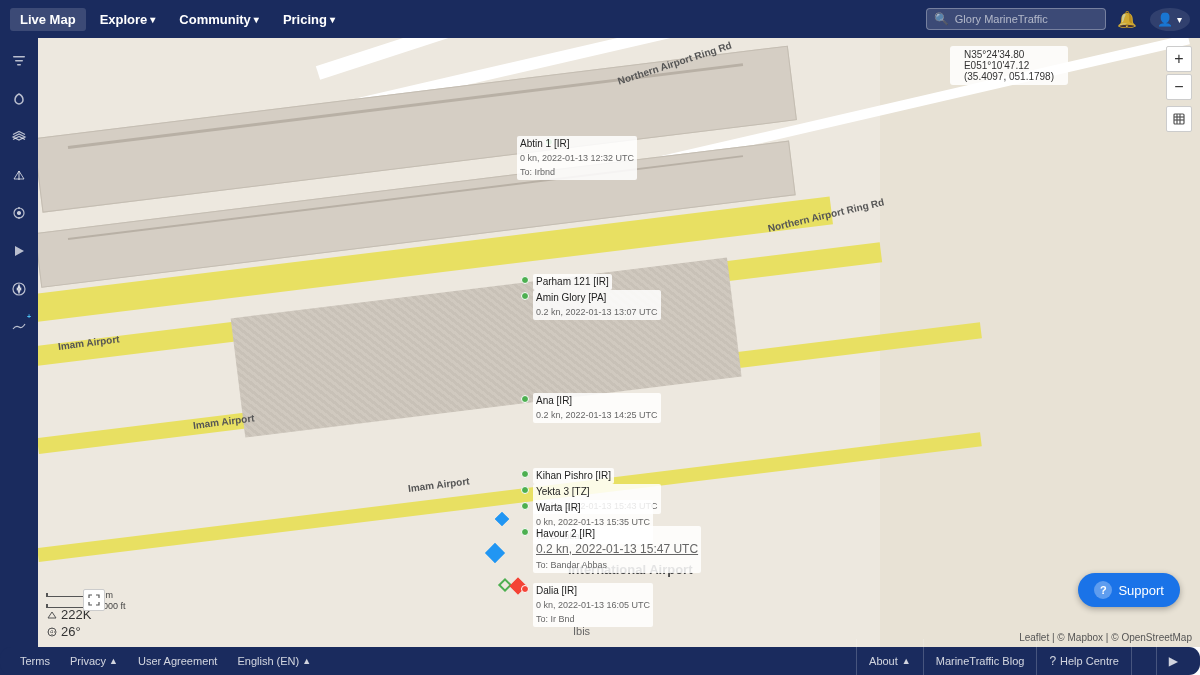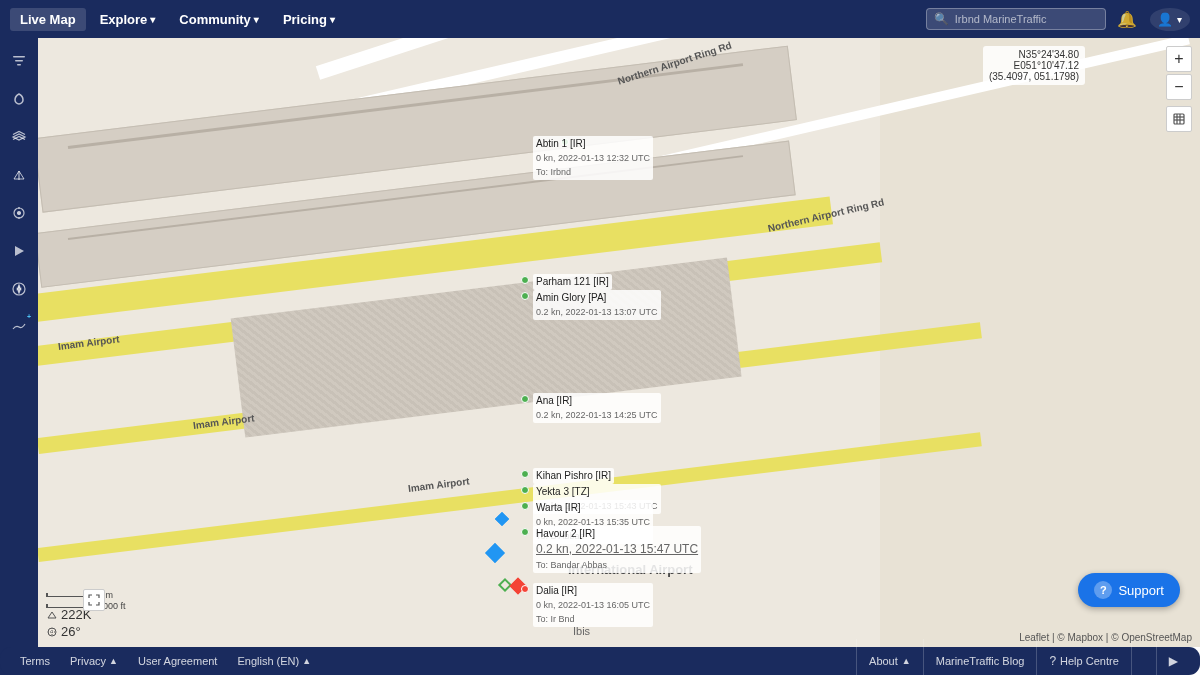--- a/index.html
+++ b/index.html
@@ -78,22 +78,22 @@
     .vessel-diamond.red { border-color: #f44336; background: #f44336; }
 
     .vessel-label {
       position: absolute; font-size: 10px; color: #222; white-space: nowrap;
       background: rgba(255,255,255,0.85); padding: 1px 3px; border-radius: 2px;
       left: 12px; top: -2px; line-height: 1.4;
     }
 
     
     .coord-display {
-      position: absolute; top: 8px; right: 115px; background: rgba(255,255,255,0.85);
-      padding: 3px 6px; border-radius: 3px; font-size: 10px; color: #333; text-align: right;
+      position: absolute; top: 8px; right: 132px; background: rgba(255,255,255,0.85);
+      padding: 3px 14px; border-radius: 3px; font-size: 10px; color: #333; text-align: left;
       z-index: 50;
     }
 
     
     .zoom-controls {
       position: absolute; top: 8px; right: 8px; display: flex; flex-direction: column;
       gap: 2px; z-index: 50;
     }
     .zoom-btn {
       width: 26px; height: 26px; background: white; border: 1px solid #ccc;
@@ -171,21 +171,21 @@
     </div>
     <div class="nav-item">
       <span>Pricing</span>
       <span class="chevron">▾</span>
     </div>
   </div>
 
   <div class="nav-right">
     <div class="search-box">
       <span style="font-size:12px;">🔍</span>
-      <span style="font-size:11px; color:rgba(255,255,255,0.6);">Irbnd MarineTraffic</span>
+      <span style="font-size:11px; color:rgba(255,255,255,0.6);">Glory MarineTraffic</span>
     </div>
     <span class="nav-icon-btn">🔔</span>
     <div class="user-btn">
       <span>👤</span>
       <span style="font-size:10px;">▾</span>
     </div>
   </div>
 </div>
 
 <div class="left-sidebar">
@@ -268,21 +268,21 @@
   <div class="road-label" style="top:38px;left:580px;transform:rotate(-18deg);">Northern Airport Ring Rd</div>
   <div class="road-label" style="top:185px;left:730px;transform:rotate(-13deg);">Northern Airport Ring Rd</div>
   <div class="road-label" style="top:303px;left:20px;transform:rotate(-7deg);">Imam Airport</div>
   <div class="road-label" style="top:382px;left:155px;transform:rotate(-7deg);">Imam Airport</div>
   <div class="road-label" style="top:445px;left:370px;transform:rotate(-7deg);">Imam Airport</div>
 
   <div style="position:absolute;top:587px;left:535px;font-size:11px;color:#666;">Ibis</div>
 
   <div class="airport-label" style="top:524px;left:530px;">International Airport</div>
 
-  <div class="vessel-marker" style="top:100px;left:483px;padding-left:40px;">
+  <div class="vessel-marker" style="top:100px;left:467px;padding-left:40px;">
     <div class="vessel-dot green"></div>
     <div class="vessel-label">Abtin 1 [IR]<br><span style="color:#666;font-size:9px;">0 kn, 2022-01-13 12:32 UTC</span><br><span style="color:#666;font-size:9px;">To: Irbnd</span></div>
   </div>
 
   <div class="vessel-marker" style="top:238px;left:483px;">
     <div class="vessel-dot green"></div>
     <div class="vessel-label">Parham 121 [IR]</div>
   </div>
 
   <div class="vessel-marker" style="top:254px;left:483px;">

